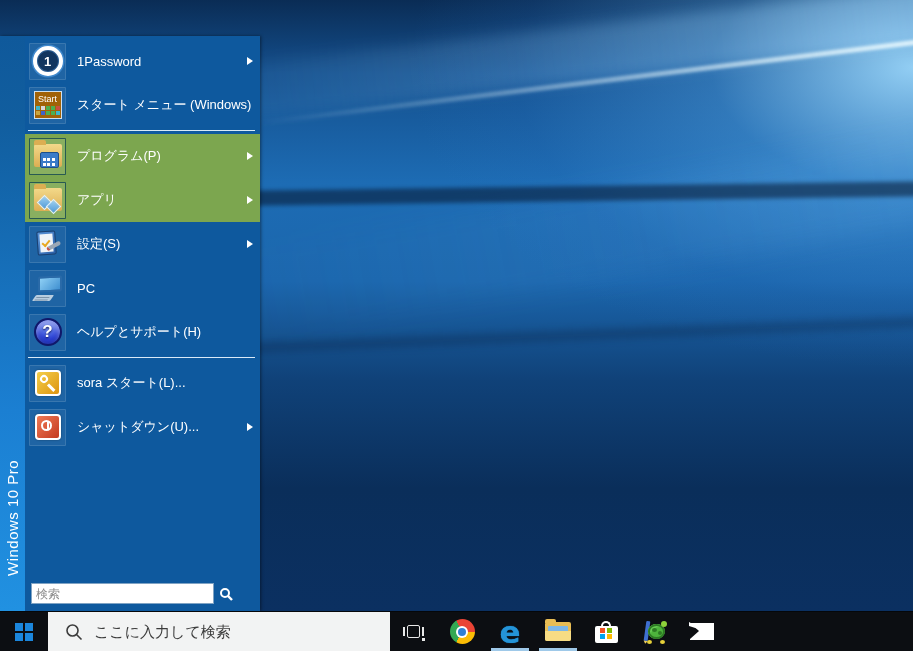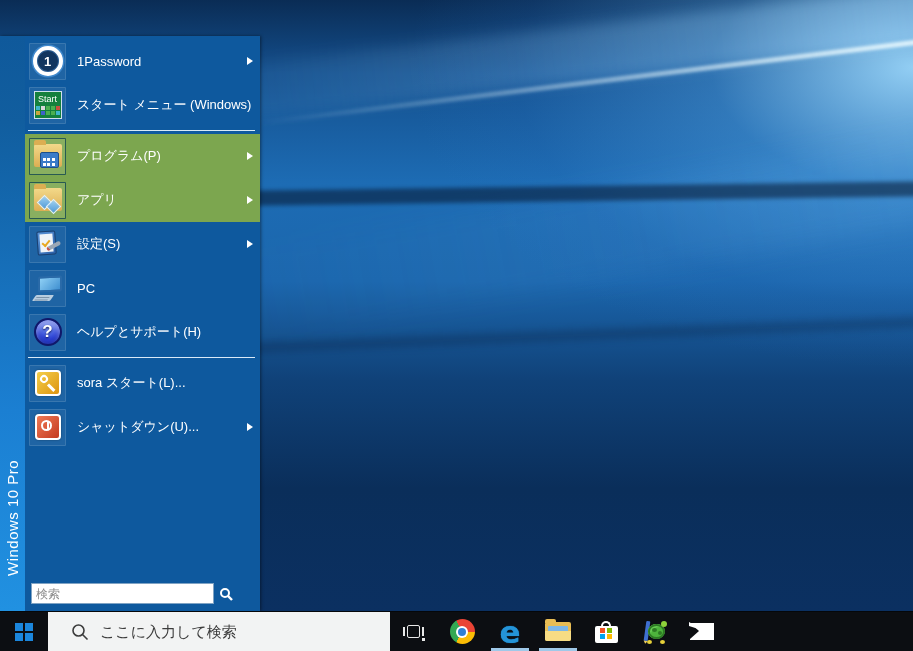--- a/index.html
+++ b/index.html
@@ -27,21 +27,21 @@
     background:rgba(6,22,46,.55); transform:rotate(-.8deg); filter:blur(2px); }
   .pane-gap2 { position:absolute; left:250px; right:-10px; top:330px; height:10px;
     background:rgba(6,22,46,.28); transform:rotate(-2.2deg); filter:blur(4px); }
 
   
   .taskbar { position:absolute; left:0; bottom:0; width:100%; height:40px;
     background:#0c0e12; border-top:1px solid #05070a; display:flex; align-items:stretch; z-index:5; }
   .start-button { width:48px; display:flex; align-items:center; justify-content:center; cursor:pointer; }
   .win-logo { display:grid; grid-template-columns:8px 8px; grid-template-rows:8px 8px; gap:2px; transform:translateY(0); }
   .win-logo span { background:#1b86dc; display:block; }
-  .tb-search { width:342px; background:#f2f3f3; display:flex; align-items:center; gap:11px; padding-left:23px; }
+  .tb-search { width:342px; background:#f2f3f3; display:flex; align-items:center; gap:11px; padding-left:17px; }
   .tb-search input { border:none; outline:none; background:transparent; font-size:15px; color:#3c3c3c; width:250px;
     font-family:"Liberation Sans","DejaVu Sans",sans-serif; }
   .tb-search input::placeholder { color:#3c3c3c; opacity:1; }
   .tb-icons { display:flex; }
   .tb-slot { width:48px; display:flex; align-items:center; justify-content:center; position:relative; cursor:pointer; }
   .tb-slot.running::after { content:""; position:absolute; bottom:0; left:5px; right:5px; height:3px; background:#9fc9e9; }
 
   
   .i-taskview { position:relative; width:22px; height:18px; }
   .i-taskview .c { position:absolute; left:4px; top:2px; width:13px; height:13px; border:1.6px solid #e8e8e8; border-radius:2px; }
@@ -117,21 +117,21 @@
   .menu-search .search-btn { width:24px; height:21px; display:flex; align-items:center; justify-content:center; cursor:pointer; }
 
   
   .mi { position:relative; width:32px; height:32px; flex:none; }
 
   .mi-1password .ring { position:absolute; left:1px; top:1px; width:30px; height:30px; border-radius:50%;
     background:#12355e; border:4.5px solid #fff; box-shadow:0 0 0 1.5px #3f88cc, inset 0 0 0 1px #2a5d94; }
   .mi-1password .one { position:absolute; left:0; top:0; width:32px; height:32px; display:flex; align-items:center; justify-content:center;
     color:#fff; font-size:13px; font-weight:bold; }
 
-  .mi-starttile .tile { position:absolute; left:2px; top:2px; width:28px; height:28px; background:#15803d;
+  .mi-starttile .tile { position:absolute; left:2px; top:2px; width:28px; height:28px; background:#a16207;
     border:1px solid #cfe0ef; display:flex; flex-direction:column; align-items:center; }
   .mi-starttile .word { color:#fff; font-size:9px; margin-top:2px; }
   .mi-starttile .px { display:grid; grid-template-columns:repeat(5,4px); grid-template-rows:4px 4px; gap:1px; margin-top:2px; }
   .mi-starttile .px span:nth-child(1){background:#3fb6c9;} .mi-starttile .px span:nth-child(2){background:#d8d8d8;}
   .mi-starttile .px span:nth-child(3){background:#4caf50;} .mi-starttile .px span:nth-child(4){background:#4caf50;}
   .mi-starttile .px span:nth-child(5){background:#c94f3f;} .mi-starttile .px span:nth-child(6){background:#c9a53f;}
   .mi-starttile .px span:nth-child(7){background:#3f62c9;} .mi-starttile .px span:nth-child(8){background:#4caf50;}
   .mi-starttile .px span:nth-child(9){background:#4caf50;} .mi-starttile .px span:nth-child(10){background:#3fb6c9;}
 
   .mi-folder-base { position:absolute; left:2px; top:4px; width:28px; height:23px; background:linear-gradient(180deg,#f3d98a,#dcae52); border-radius:2px; }

